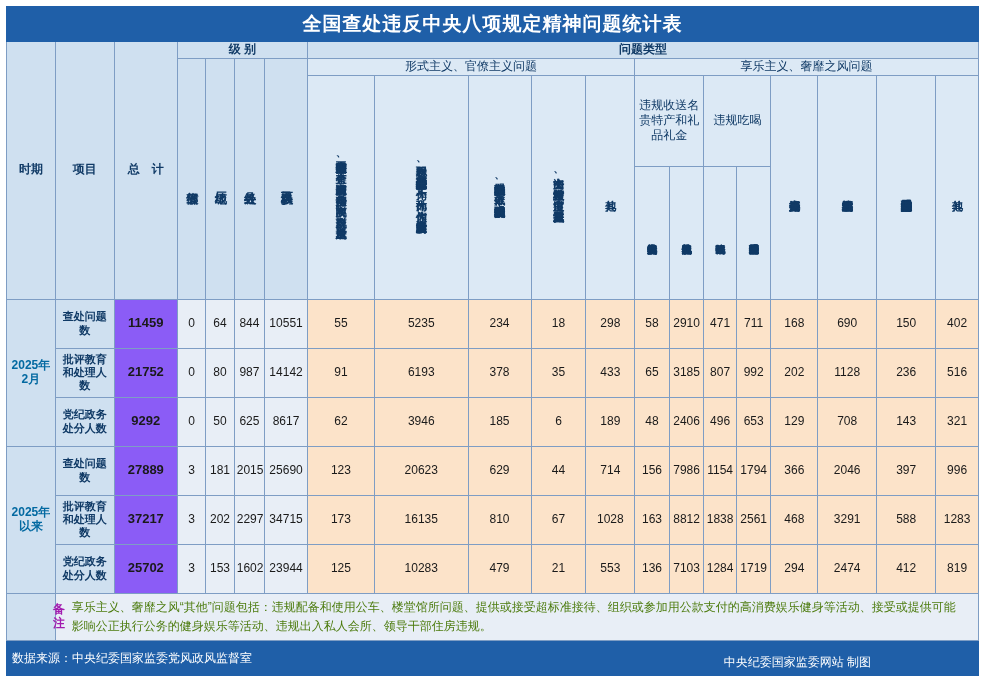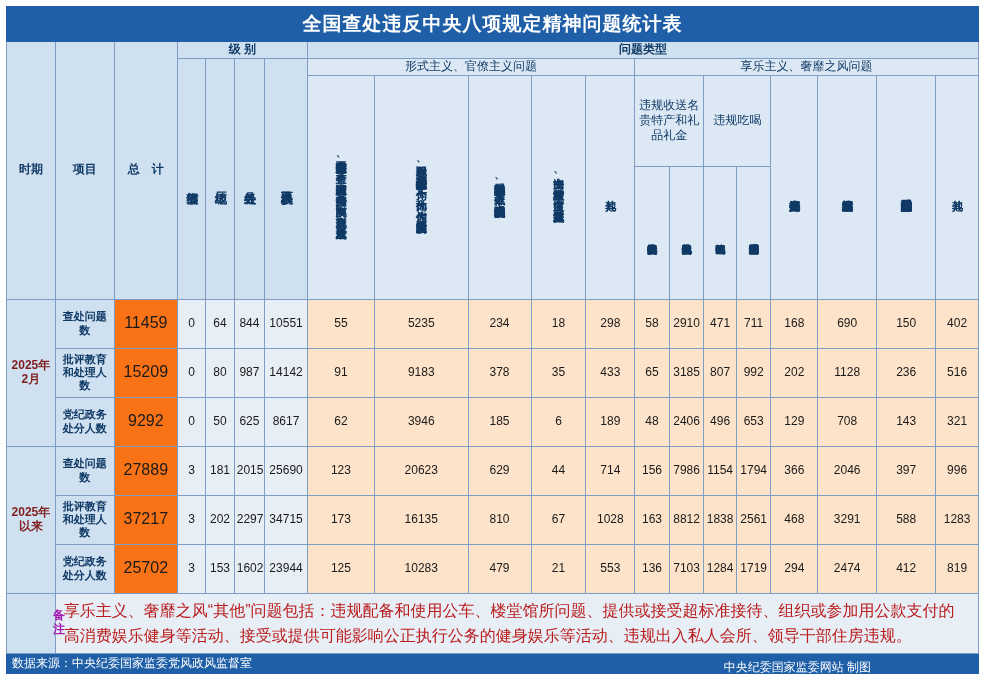--- a/index.html
+++ b/index.html
@@ -59,37 +59,38 @@
     display:inline-block;
     line-height:1.15;
     letter-spacing:0px;
     white-space:normal;
     max-height:200px;
   }
   .vtext.small span{font-size:10px;}
   
   .period{
     background:#cfe0f0;
-    color:#7f1d1d;
+    color:#0369a1;
     font-weight:bold;
     font-size:12px;
     width:48px;
   }
   .item{
     background:#cfe0f0;
     color:#103a66;
     font-weight:bold;
     font-size:11px;
     width:58px;
     line-height:1.2;
   }
   .num-total{
-    background:#f97316;
+    background:#8b5cf6;
     color:#1a1a1a;
-    font-size:16px;
+    font-size:13px;
+    font-weight:bold;
   }
   .num-blue{
     background:#e8eef6;
     color:#1a1a1a;
     font-size:12px;
   }
   .num-orange{
     background:#fce3c9;
     color:#1a1a1a;
     font-size:12px;
@@ -99,34 +100,34 @@
   .note-label{
     background:#cfe0f0;
     color:#a21caf;
     font-weight:bold;
     font-size:12px;
     padding-left:46px;
   }
   .note-body{
     background:#e8eef6;
     text-align:left;
-    font-size:16px;
+    font-size:12px;
     line-height:1.6;
-    padding:4px 8px;
-    color:#b91c1c;
+    padding:4px 16px;
+    color:#4d7c0f;
   }
   
   .footer{
     width:973px;
     margin-top:0;
     display:flex;
     background:#1f5fa8;
     color:#ffffff;
     font-size:12px;
-    height:20px;
+    height:35px;
     align-items:center;
     box-sizing:border-box;
   }
   .footer .left{padding-left:6px;}
   .footer .right{margin-left:auto;padding-right:108px;margin-top:8px;}
 </style>
 </head>
 <body>
 
 <div class="wrap">
@@ -228,27 +229,27 @@
       <td class="num-orange">471</td>
       <td class="num-orange">711</td>
       <td class="num-orange">168</td>
       <td class="num-orange">690</td>
       <td class="num-orange">150</td>
       <td class="num-orange">402</td>
     </tr>
 
     <tr class="datarow">
       <td class="item">批评教育和处理人数</td>
-      <td class="num-total">15209</td>
+      <td class="num-total">21752</td>
       <td class="num-blue">0</td>
       <td class="num-blue">80</td>
       <td class="num-blue">987</td>
       <td class="num-blue">14142</td>
       <td class="num-orange">91</td>
-      <td class="num-orange">9183</td>
+      <td class="num-orange">6193</td>
       <td class="num-orange">378</td>
       <td class="num-orange">35</td>
       <td class="num-orange">433</td>
       <td class="num-orange">65</td>
       <td class="num-orange">3185</td>
       <td class="num-orange">807</td>
       <td class="num-orange">992</td>
       <td class="num-orange">202</td>
       <td class="num-orange">1128</td>
       <td class="num-orange">236</td>

